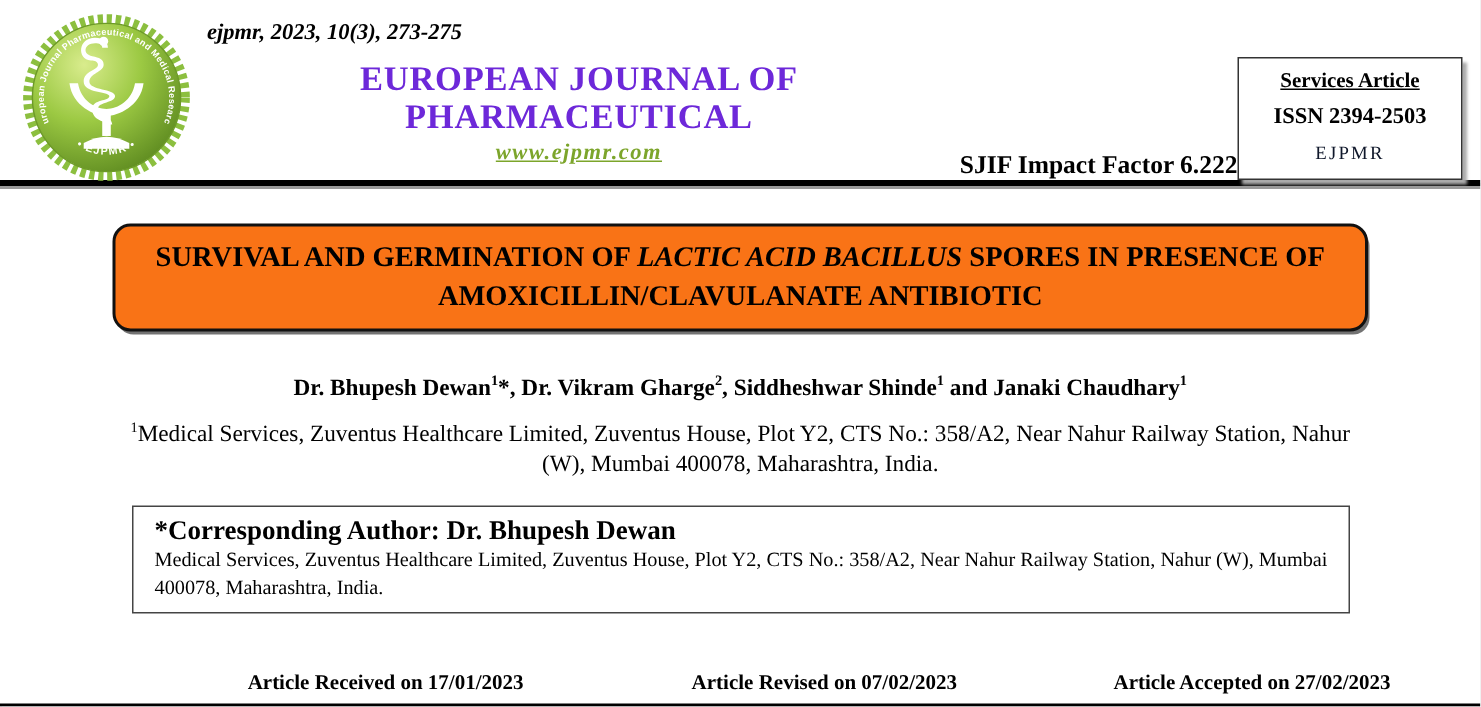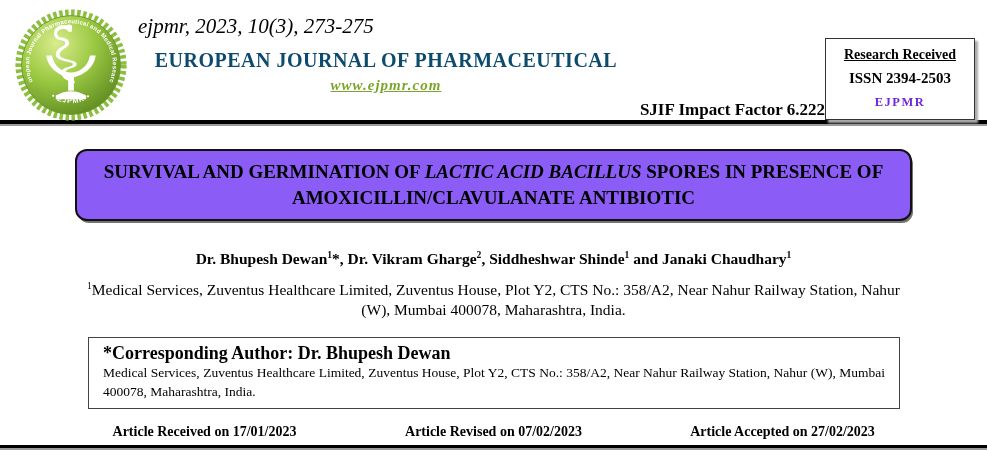--- a/index.html
+++ b/index.html
@@ -5,57 +5,57 @@
   * { margin:0; padding:0; box-sizing:border-box; }
   html,body { background:#e8e8e8; }
   .page {
     width:987px; height:471px; background:#ffffff; margin:0 auto;
     font-family:"Liberation Serif", serif; color:#000; position:relative; overflow:hidden;
   }
   
   .masthead { display:flex; height:120px; padding:8px 12px 0 14px; }
   .logo-wrap { width:118px; flex:0 0 auto; }
   .mast-center { flex:1 1 auto; text-align:center; padding-top:4px; }
-  .citation { text-align:left; font-style:italic; font-size:21px; margin-left:6px; margin-top:2px; }
+  .citation { text-align:left; font-style:italic; font-size:15px; margin-left:6px; margin-top:2px;font-weight:bold; }
   .journal-name {
-    margin-top:9px; font-weight:bold; font-size:20px; line-height:25px;
-    letter-spacing:0.5px; color:#0c4a6e;
+    margin-top:9px; font-weight:bold; font-size:23px; line-height:25px;
+    letter-spacing:0.5px; color:#6d28d9;
   }
   .url-row { margin-top:3px;font-style:italic; }
   .journal-url {
     color:#7ca52b; font-weight:bold; font-size:15px; letter-spacing:1px;
     text-decoration:underline; cursor:pointer;
   }
   .mast-right { flex:0 0 212px; display:flex; flex-direction:row; align-items:flex-end; padding-top:2px; }
   .sjif { font-weight:bold; font-size:17px; white-space:nowrap; }
   .type-box {
     margin-top:8px; width:150px; border:1px solid #333; background:#fff;
     box-shadow:3px 3px 2px #aaa; text-align:center; padding:8px 4px 9px 4px;
   }
   .type-label { font-weight:bold; font-size:14px; text-decoration:underline; }
   .issn { font-weight:bold; font-size:15px; margin-top:7px; }
-  .abbr { font-size:12.5px; font-weight:bold; letter-spacing:1.5px; margin-top:8px; color:#6d28d9; }
+  .abbr { font-size:12.5px; font-weight:normal; letter-spacing:1.5px; margin-top:8px; color:#0f172a; }
   .rule-thick { height:4px; background:#000; box-shadow:0 2px 0 #9a9a9a; }
   
   .title-box {
-    margin:25px 75px 0 75px; background:#8b5cf6; border:2px solid #111;
+    margin:25px 75px 0 75px; background:#f97316; border:2px solid #111;
     border-radius:12px; box-shadow:2px 3px 0 -1px rgba(0,0,0,0.55);
     padding:8px 24px; min-height:66px; display:flex; align-items:center; justify-content:center;
   }
   .title { font-size:19px; font-weight:bold; text-align:center; line-height:26px; }
   .title em { font-style:italic; }
   .authors { margin-top:29px; text-align:center; font-weight:bold; font-size:15.5px; }
   sup { font-size:0.62em; vertical-align:super; line-height:0; }
   .affiliations { margin:12px auto 0 auto; max-width:818px; text-align:center; font-size:15.5px; line-height:20px; }
   .affiliation { margin:0; }
   .corr-box { margin:17px 87px 0 88px; border:1px solid #444; padding:6px 14px 7px 14px; }
   .corr-label { font-weight:bold; font-size:18px; line-height:19px; }
   .corr-addr { font-size:13.5px; line-height:19px; text-align:justify; }
   .dates { display:flex; margin:15px 60px 0 60px; font-weight:bold; font-size:14px; }
-  .dates span { flex:1 1 33%; text-align:center; white-space:nowrap; }
+  .dates span { flex:1 1 33%; text-align:right; white-space:nowrap;margin-top:24px; }
   .rule-bottom { margin-top:5px; height:3px; background:#000; box-shadow:0 2px 0 #9a9a9a; }
   
   .seal-ring-text { fill:#ffffff; font-family:"Liberation Sans", sans-serif; font-size:6.3px; font-weight:bold; letter-spacing:0.25px; }
   .seal-bottom-text { fill:#ffffff; font-family:"Liberation Sans", sans-serif; font-size:7.5px; font-weight:bold; letter-spacing:1px; }
 </style>
 </head>
 <body>
 
 <div class="page">
 
@@ -96,21 +96,21 @@
         <span>EUROPEAN JOURNAL OF PHARMACEUTICAL</span><br>
       </div>
       <div class="url-row">
         <a href="#" class="journal-url">www.ejpmr.com</a>
       </div>
     </div>
 
     <div class="mast-right">
       <div class="sjif">SJIF Impact Factor 6.222</div>
       <div class="type-box">
-        <div class="type-label">Research Received</div>
+        <div class="type-label">Services Article</div>
         <div class="issn">ISSN 2394-2503</div>
         <div class="abbr">EJPMR</div>
       </div>
     </div>
 
   </header>
 
   <div class="rule-thick"></div>
 
   <main>

